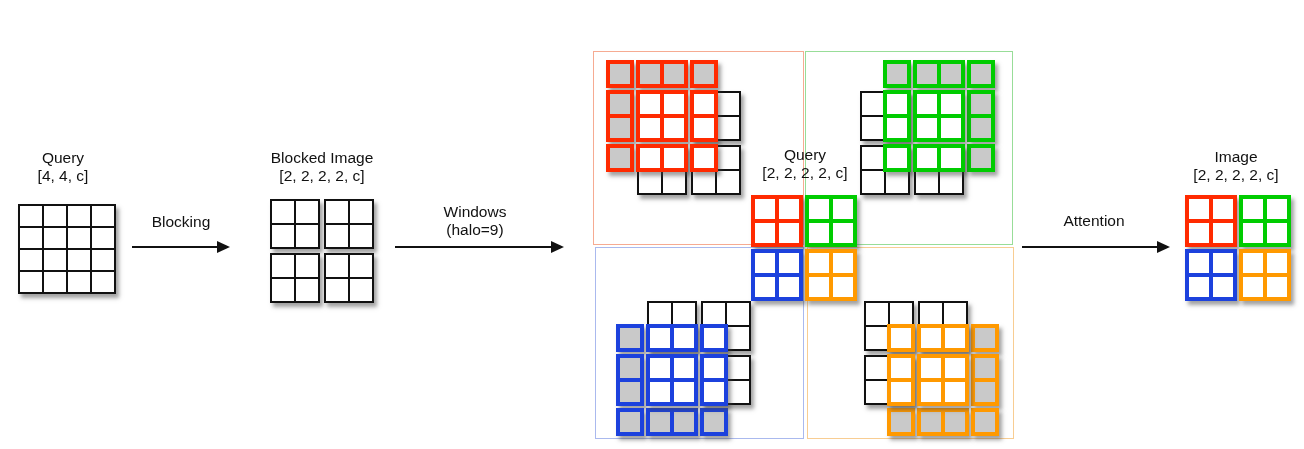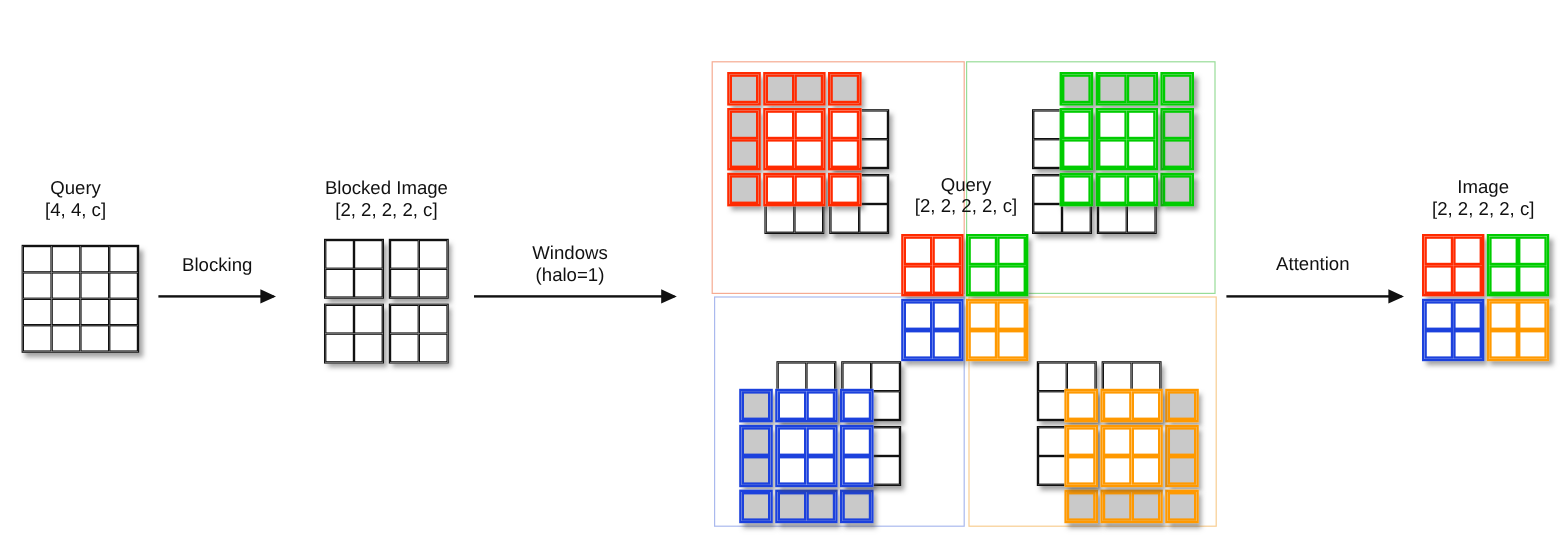--- a/index.html
+++ b/index.html
@@ -387,21 +387,21 @@
 
   <div class="arrow-label" style="left:181px; top:213px">
     <div>Blocking</div>
   </div>
   <div class="arrow" style="left:132px; top:246px; width:96px">
     <div class="head"></div>
   </div>
 
   <div class="arrow-label" style="left:475px; top:203px">
     <div>Windows</div>
-    <div>(halo=1)</div>
+    <div>(halo=9)</div>
   </div>
   <div class="arrow" style="left:395px; top:246px; width:167px">
     <div class="head"></div>
   </div>
 
   <div class="arrow-label" style="left:1094px; top:212px">
     <div>Attention</div>
   </div>
   <div class="arrow" style="left:1022px; top:246px; width:146px">
     <div class="head"></div>

